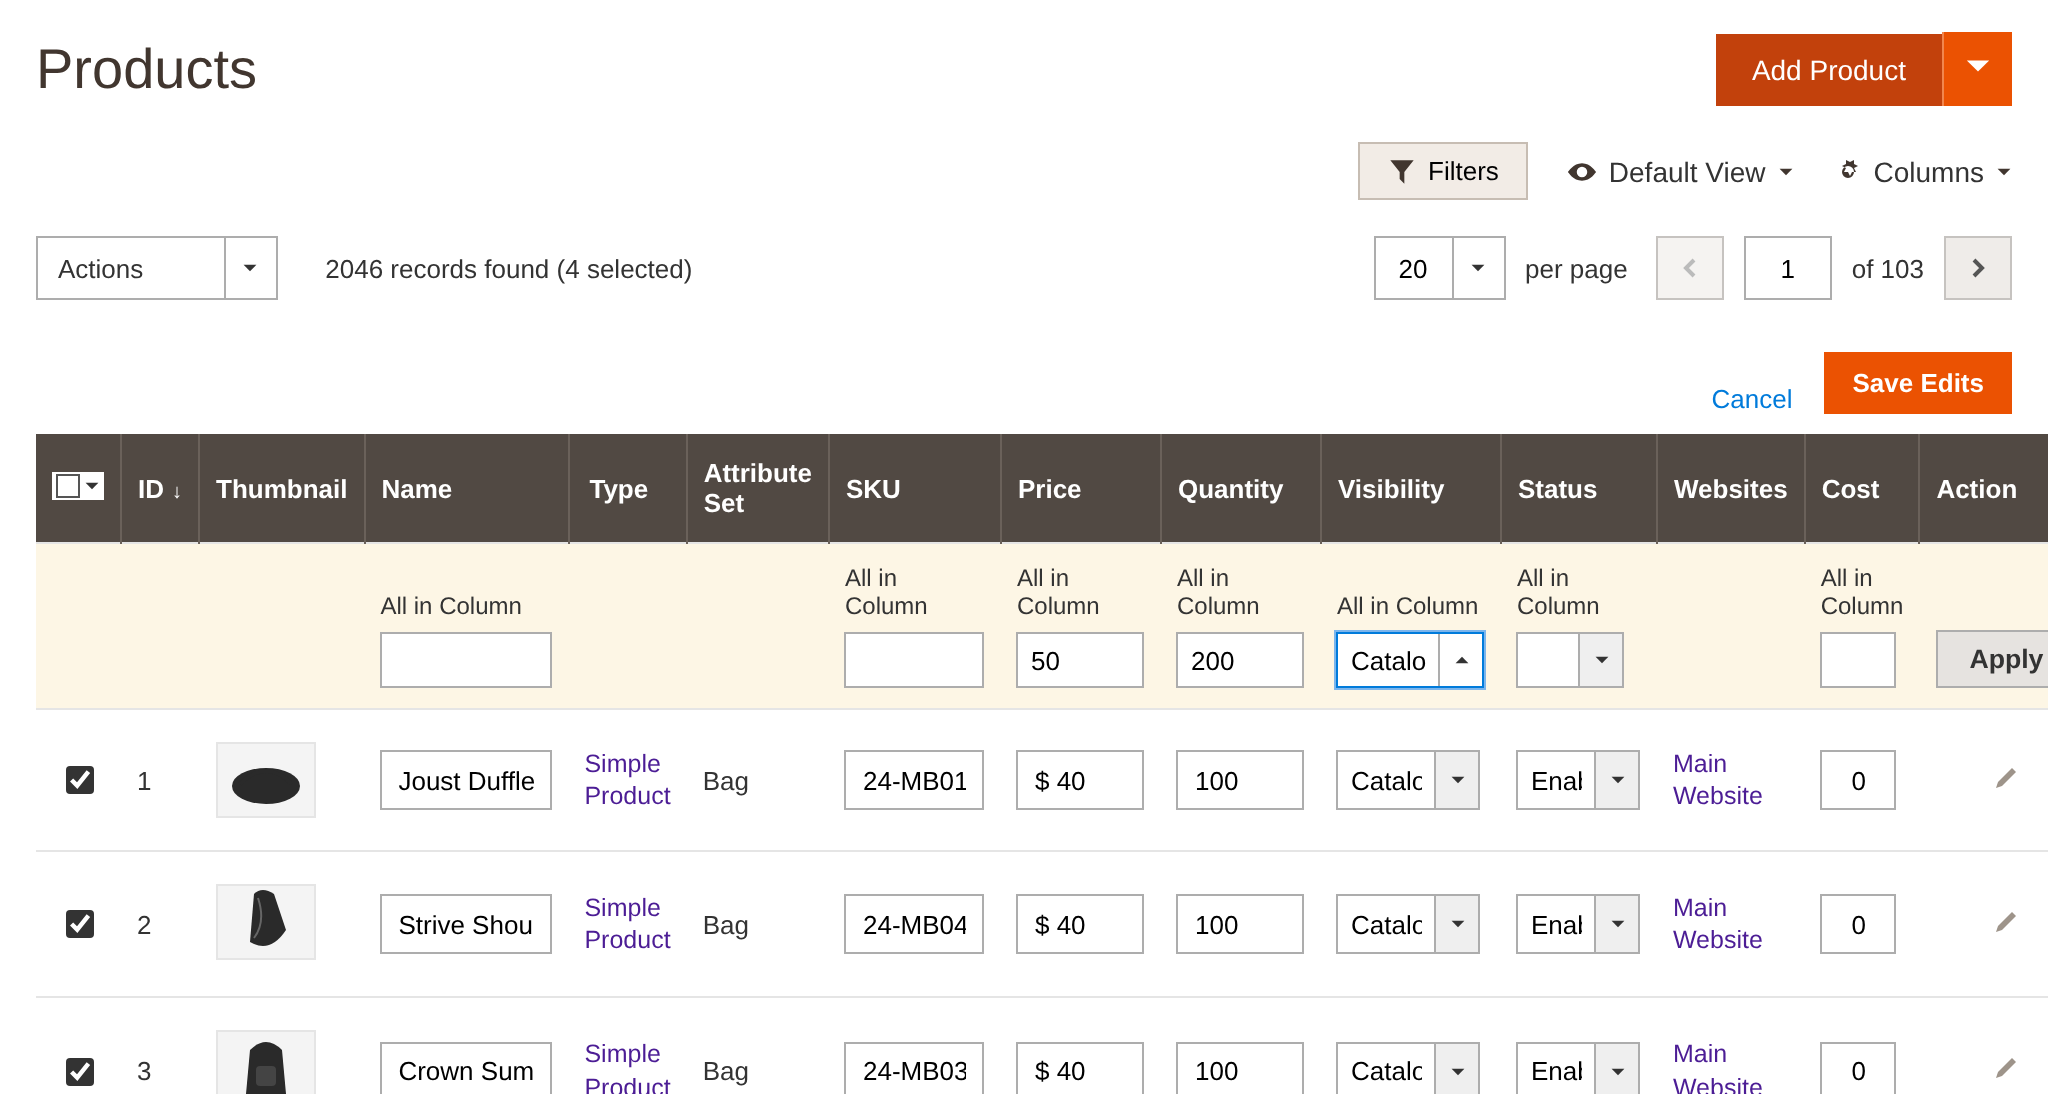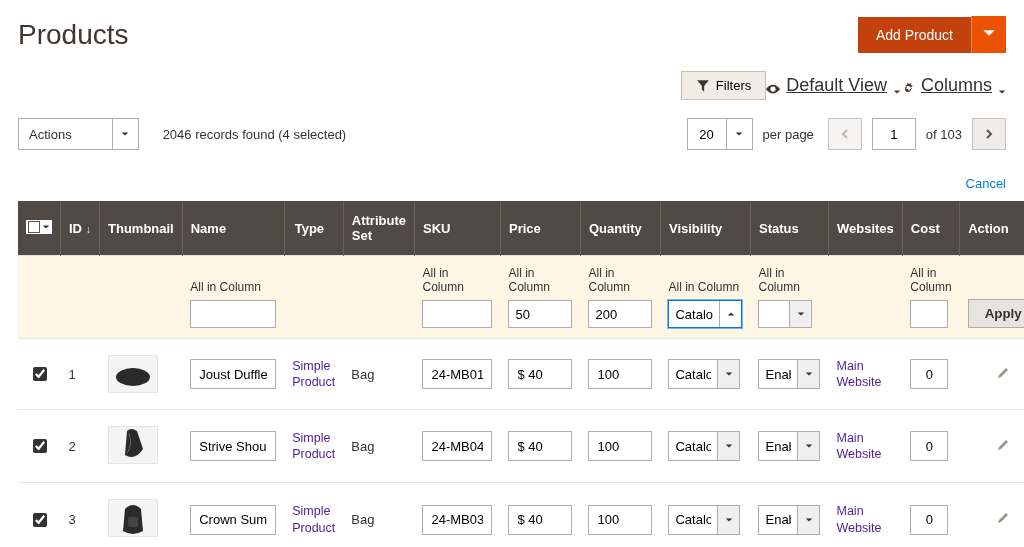--- a/index.html
+++ b/index.html
@@ -14,26 +14,26 @@
   .page-header { display: flex; align-items: center; padding: 16px 0 10px; }
   .page-title { font-size: 28px; font-weight: 400; color: #41362f; margin: 0; flex: 1; }
   .btn-primary {
     background: #c2410c; color: #fff; border: none; padding: 10px 18px;
     font-weight: 400; font-size: 14px; cursor: pointer;
   }
   .btn-primary-split {
     background: #eb5202; color: #fff; border: none; border-left: 1px solid rgba(255,255,255,.3);
     padding: 10px 10px; cursor: pointer;
   }
-  .toolbar1 { display: flex; justify-content: flex-end; padding: 8px 0; align-items:center;}
+  .toolbar1 { display: flex; justify-content: flex-end; gap: 20px; padding: 8px 0; align-items:center;}
   .filters-btn {
     background: #f2ece6; border: 1px solid #c7bdb3; padding: 6px 14px; cursor: pointer;
     display: inline-flex; align-items: center; gap: 6px; font-size:13px;
   }
-  .view-ctl, .cols-ctl { display: inline-flex; align-items: flex-end; gap: 6px; cursor: pointer; font-size:18px; color:#333;text-decoration:underline;}
+  .view-ctl, .cols-ctl { display: inline-flex; align-items: center; gap: 6px; cursor: pointer; font-size:14px; color:#333;}
   .svg-icon { width: 14px; height: 14px; }
   .toolbar2 { display: flex; align-items: center; padding: 10px 0 16px; }
   .actions-select {
     display: inline-flex; align-items: center; border: 1px solid #adadad;
     height: 32px; margin-right: 24px;
   }
   .actions-select .lbl { padding: 0 40px 0 10px; color:#333;}
   .actions-select .dd, .dd-btn {
     width: 26px; height: 30px; border-left: 1px solid #adadad; background: #fff;
     display: inline-flex; align-items: center; justify-content: center; cursor: pointer;
@@ -172,20 +172,21 @@
   <span class="of-pages">of 103</span>
   <span class="pager-btn">
     <svg width="8" height="10" viewBox="0 0 8 10">
         <path d="M2 1 L6 5 L2 9" stroke="#555" stroke-width="2" fill="none"></path>
       </svg>
   </span>
 </div>
 
 <div class="edit-bar">
   <span class="cancel-link">Cancel</span>
+  <button class="save-btn">Save Edits</button>
 </div>
 
 <table class="grid">
   <thead>
     <tr>
       <th class="col-check">
         <span class="th-check">
           <span class="box"></span>
           <svg width="8" height="8" viewBox="0 0 10 10">
               <path d="M1 3 L5 7 L9 3 Z" fill="#333"></path>

